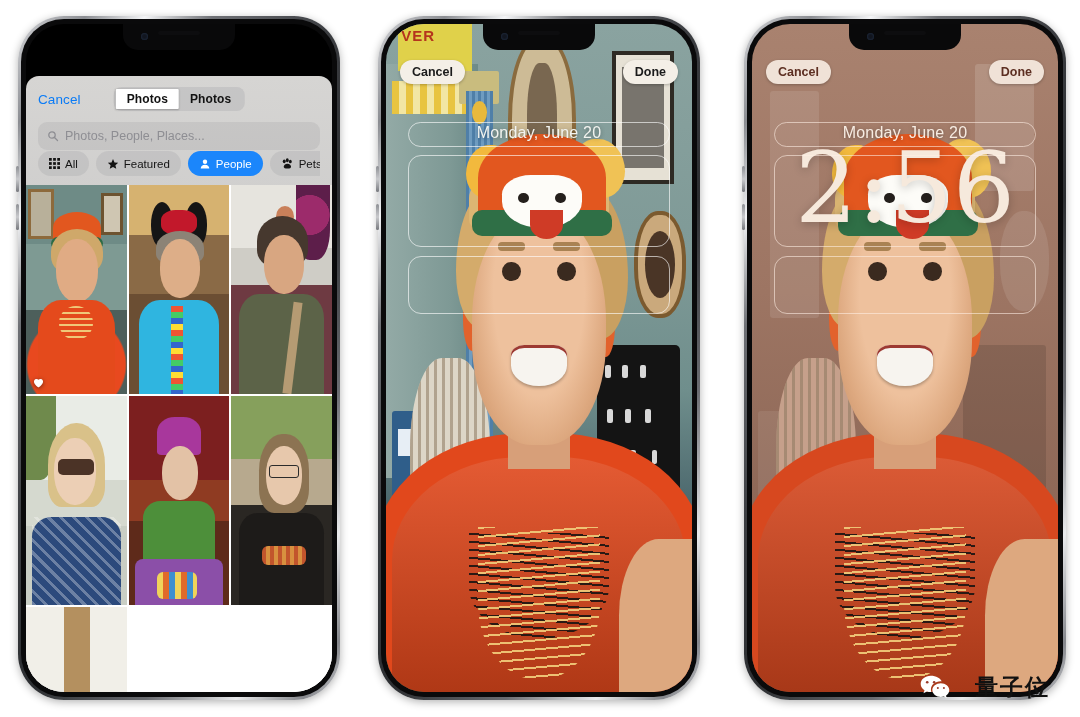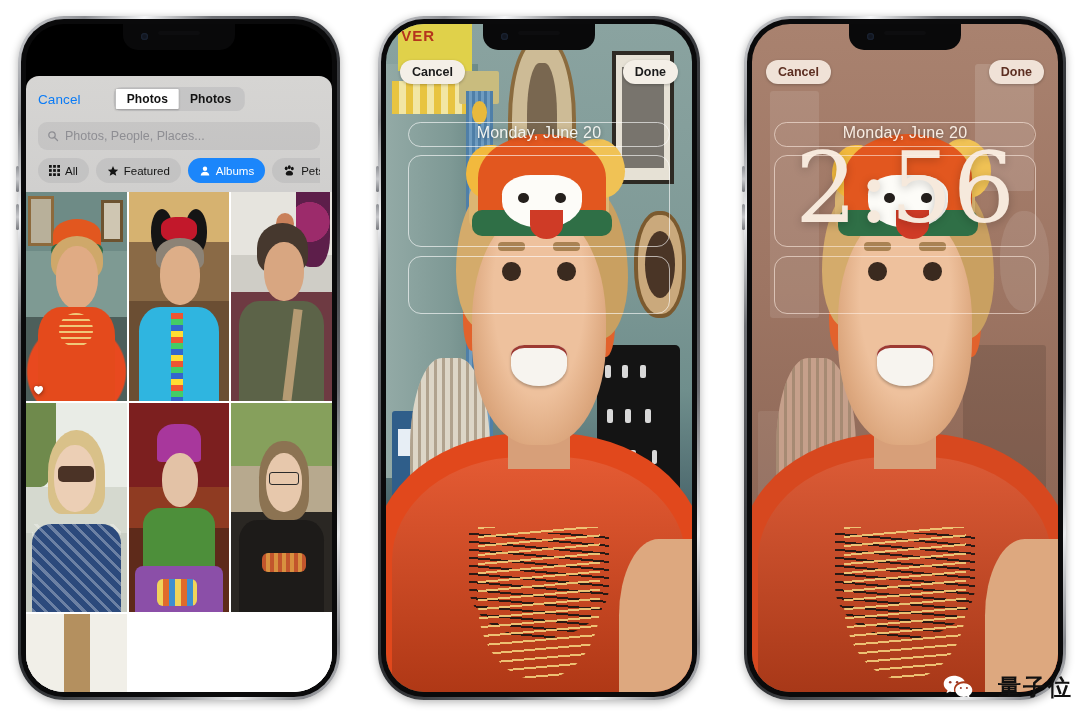--- a/index.html
+++ b/index.html
@@ -62,21 +62,21 @@
   .seg .opt { font-size:12px; font-weight:700; color:#121212; padding: 3px 11px; border-radius:1px; letter-spacing:.1px; }
   .seg .opt.on { background:#fff; box-shadow:0 .5px 2px rgba(0,0,0,.22); }
 
   .searchbar {
     margin-top:8px; height: 28px; border-radius:9px;
     background: rgba(120,120,128,.14);
     display:flex; align-items:center; gap:6px; padding: 0 9px;
   }
   .searchbar .ph { color:#8e8e93; font-size:12.5px; }
 
-  .chips { margin-top:8px; display:flex; gap:7px; overflow:hidden; }
+  .chips { margin-top:1px; display:flex; gap:7px; overflow:hidden; }
   .chip {
     flex:0 0 auto; height:25px; border-radius:13px;
     background: rgba(120,120,128,.15);
     display:flex; align-items:center; gap:5px; padding: 0 11px;
     font-size:11.5px; color:#141414; font-weight:500; white-space:nowrap;
   }
   .chip.on { background:#1b86fb; color:#fff; }
   .chip svg { display:block; }
 
   .grid {
@@ -308,21 +308,21 @@
   .dots i { width:6px; height:6px; border-radius:50%; background: rgba(255,255,255,.42); display:block; }
   .dots i.on { background:#fff; }
   .libbtn { position:absolute; left:24px; top:22px; width:26px; height:22px; }
   .morebtn {
     position:absolute; right:22px; top:20px; width:26px; height:26px; border-radius:50%;
     background:#fff; display:flex; align-items:center; justify-content:center; gap:2.5px;
   }
   .morebtn i { width:4px; height:4px; border-radius:50%; background:#2a2a2a; display:block; }
 
   
-  .watermark { position:absolute; right:7px; bottom:14px; display:flex; align-items:center; gap:25px; z-index:90; }
+  .watermark { position:absolute; right:30px; bottom:14px; display:flex; align-items:center; gap:25px; z-index:90; }
   .wm-text { font-size:23px; font-weight:700; color:#111; letter-spacing:2px; font-family:"DejaVu Sans", sans-serif; }
 </style>
 </head>
 <body>
 
 <div class="stage">
 
   <div class="phone" id="phone1">
     <div class="band"></div>
     <div class="sidebtn" style="left:-2px; top:150px; height:26px;"></div>
@@ -375,21 +375,21 @@
                 <path d="M12 2l3 6.8 7.4.7-5.6 4.9 1.7 7.3L12 17.9 5.5 21.7l1.7-7.3L1.6 9.5 9 8.8z" fill="#141414"></path>
               </svg>
               <span>Featured</span>
             </div>
 
             <div class="chip on">
               <svg width="12" height="12" viewBox="0 0 24 24">
                 <circle cx="12" cy="7.4" r="4.4" fill="#fff"></circle>
                 <path d="M3.4 21c0-4.8 3.9-7.6 8.6-7.6s8.6 2.8 8.6 7.6z" fill="#fff"></path>
               </svg>
-              <span>Albums</span>
+              <span>People</span>
             </div>
 
             <div class="chip">
               <svg width="13" height="12" viewBox="0 0 24 22">
                 <g fill="#141414">
                   <ellipse cx="6" cy="6" rx="2.7" ry="3.5"></ellipse>
                     <ellipse cx="11.6" cy="4" rx="2.7" ry="3.6"></ellipse>
                   <ellipse cx="17.2" cy="6.4" rx="2.6" ry="3.4"></ellipse>
                   <path d="M11.8 10.4c4.2 0 6.8 3 6.8 5.6 0 2.4-2.6 3.4-6.8 3.4S5 18.4 5 16c0-2.6 2.6-5.6 6.8-5.6z"></path>
                 </g>

